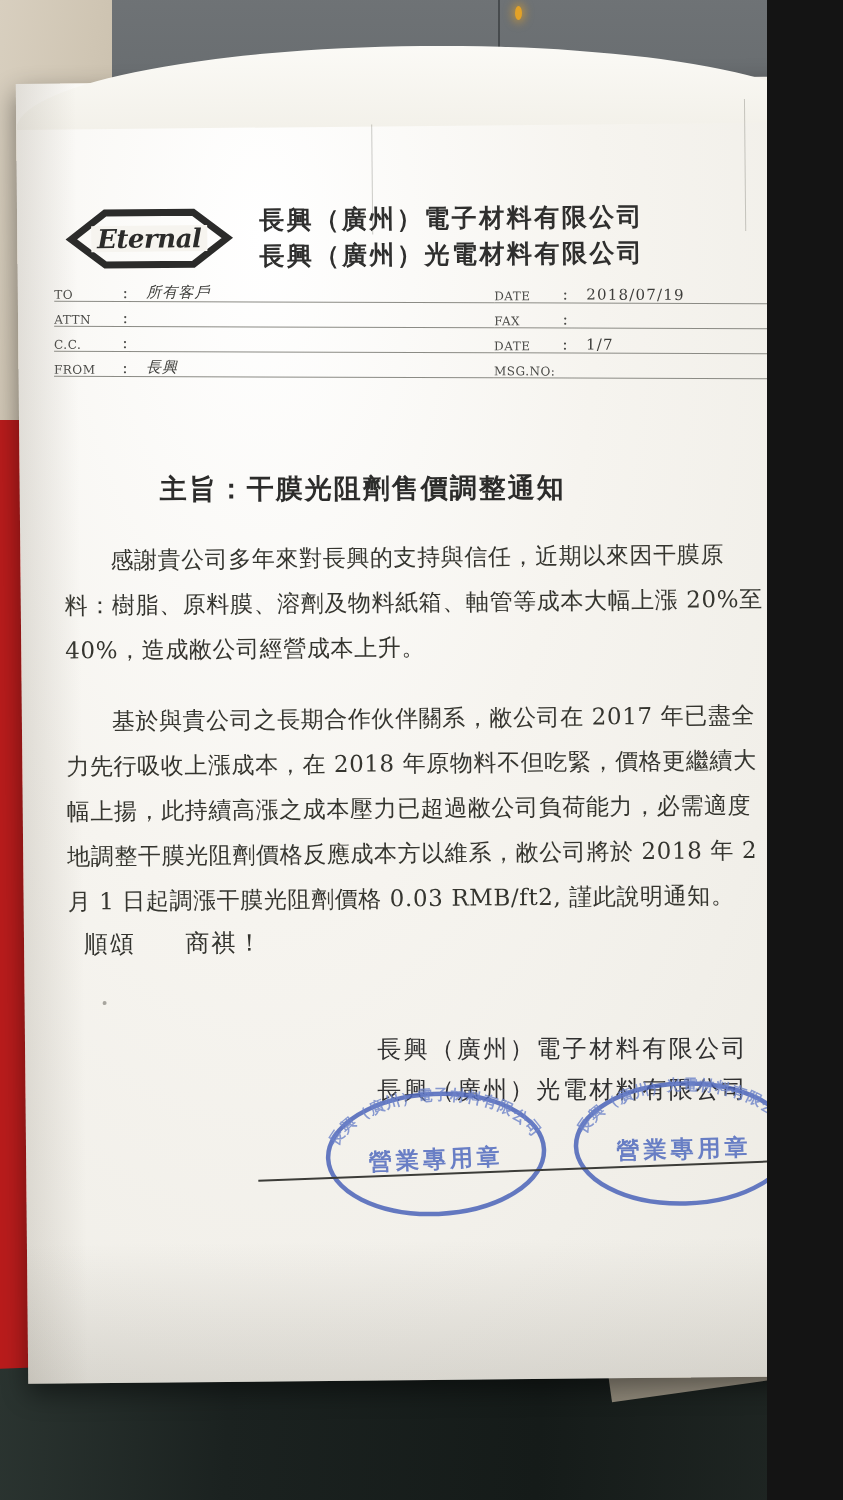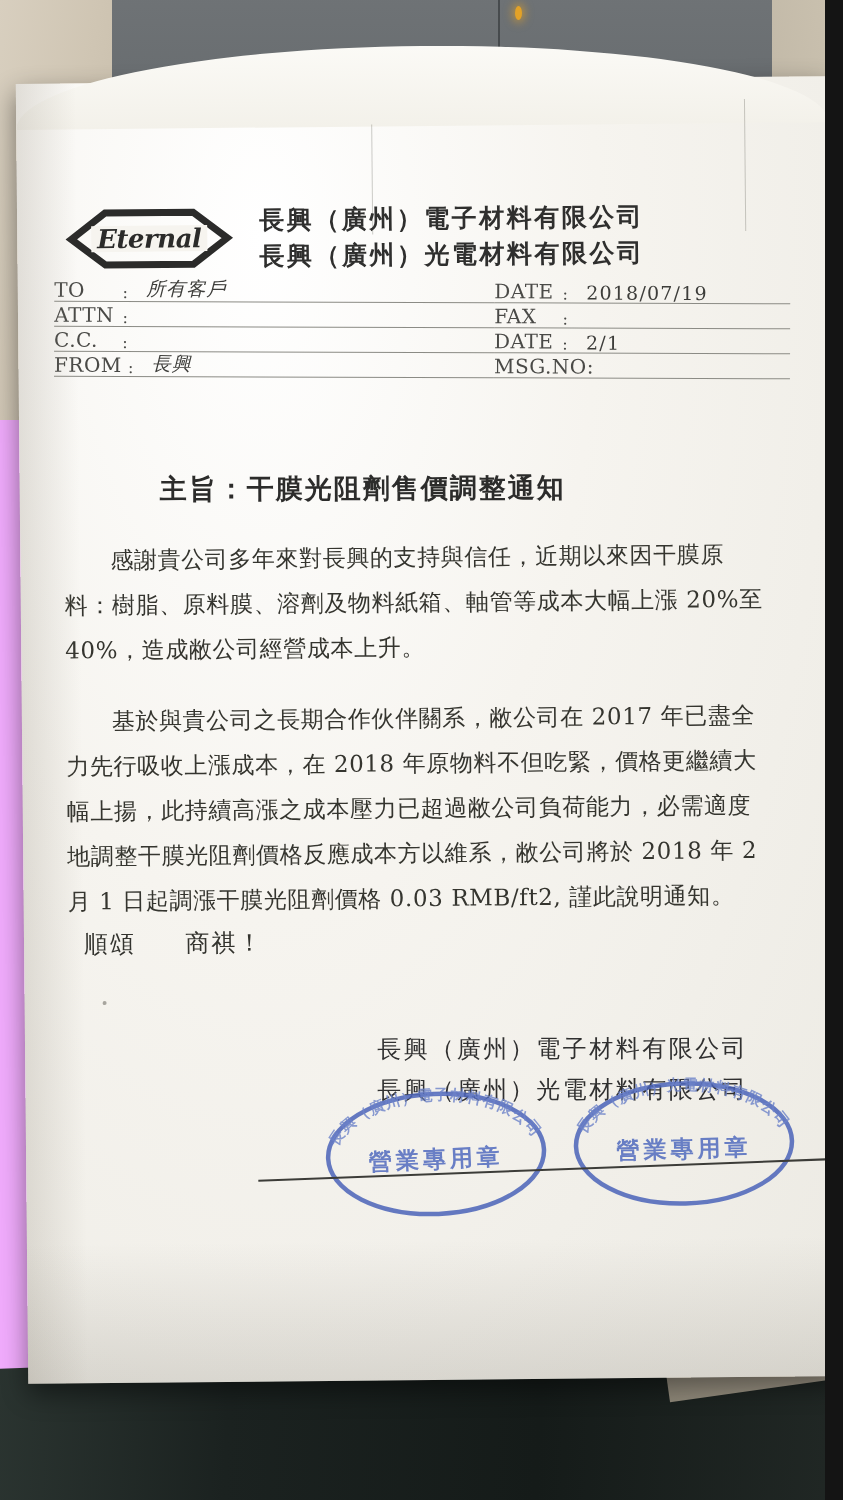--- a/index.html
+++ b/index.html
@@ -10,24 +10,24 @@
   body {
     width: 843px;
     height: 1500px;
     overflow: hidden;
     font-family: "DejaVu Serif", "Liberation Serif", serif;
   }
 
   
   .scene {
     position: relative;
-    width: 825px;
+    width: 767px;
     height: 1500px;
     overflow: hidden;
-    background: #f0abfc;
+    background: #b91c1c;
     text-decoration: underline;
   }
 
   
   .desk-wood {
     position: absolute;
     left: 0; top: 0;
     width: 180px; height: 420px;
     background: linear-gradient(100deg, #d8cfbf 0%, #cfc5b3 40%, #bfb5a2 100%);
   }
@@ -172,33 +172,33 @@
   .fax-cell {
     position: relative;
     display: flex;
     align-items: flex-end;
     height: 25px;
   }
   .fax-cell.left  { width: 440px; }
   .fax-cell.right { width: 302px; }
   .fax-label {
     font-family: "DejaVu Serif", "Liberation Serif", serif;
-    font-size: 20px;
+    font-size: 12px;
     letter-spacing: 0.5px;
     color: #4a4a47;
     min-width: 62px;
   }
   .fax-colon {
     font-size: 16px;
     color: #4a4a47;
     width: 18px;
     text-align: center;
   }
   .fax-value {
-    font-size: 19px;
+    font-size: 15px;
     color: #3d3d3a;
     padding-left: 12px;
     letter-spacing: 1px;
     font-style: italic;
   }
   .fax-value.mono {
     font-family: "DejaVu Serif", "Liberation Serif", serif;
     font-style: normal;
     letter-spacing: 1.2px;
   }
@@ -383,21 +383,21 @@
         <div class="fax-row">
           <div class="fax-cell left">
             <span class="fax-label">C.C.</span>
             <span class="fax-colon">:</span>
             <span class="fax-value"></span>
             <span class="fax-rule"></span>
           </div>
           <div class="fax-cell right">
             <span class="fax-label">DATE</span>
             <span class="fax-colon">:</span>
-            <span class="fax-value mono">2/1</span>
+            <span class="fax-value mono">1/7</span>
             <span class="fax-rule"></span>
           </div>
         </div>
 
         <div class="fax-row">
           <div class="fax-cell left">
             <span class="fax-label">FROM</span>
             <span class="fax-colon">:</span>
             <span class="fax-value">長興</span>
             <span class="fax-rule"></span>

